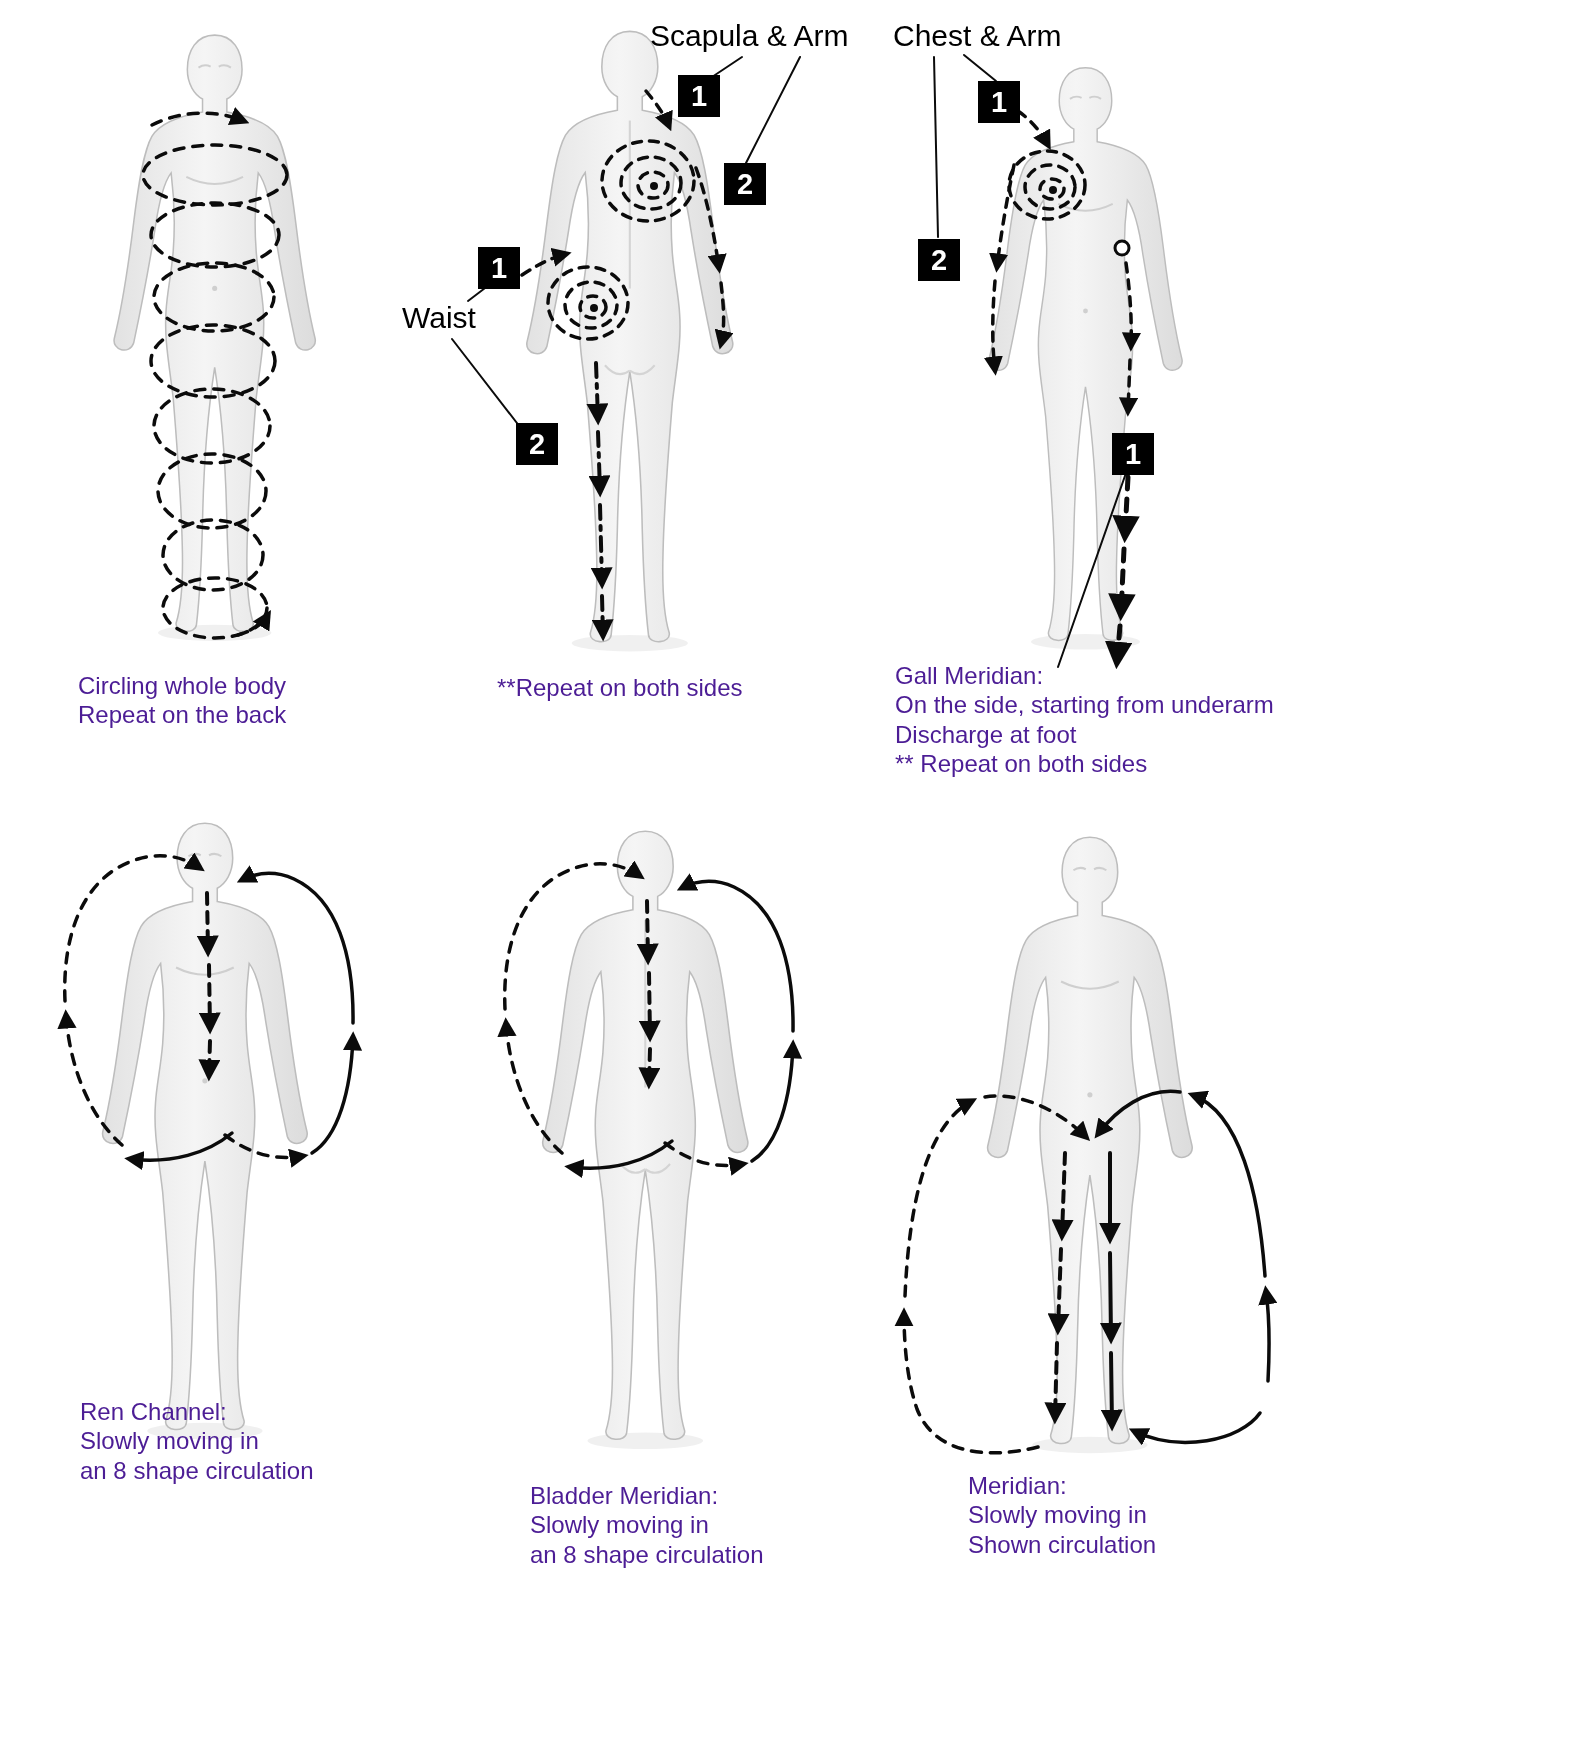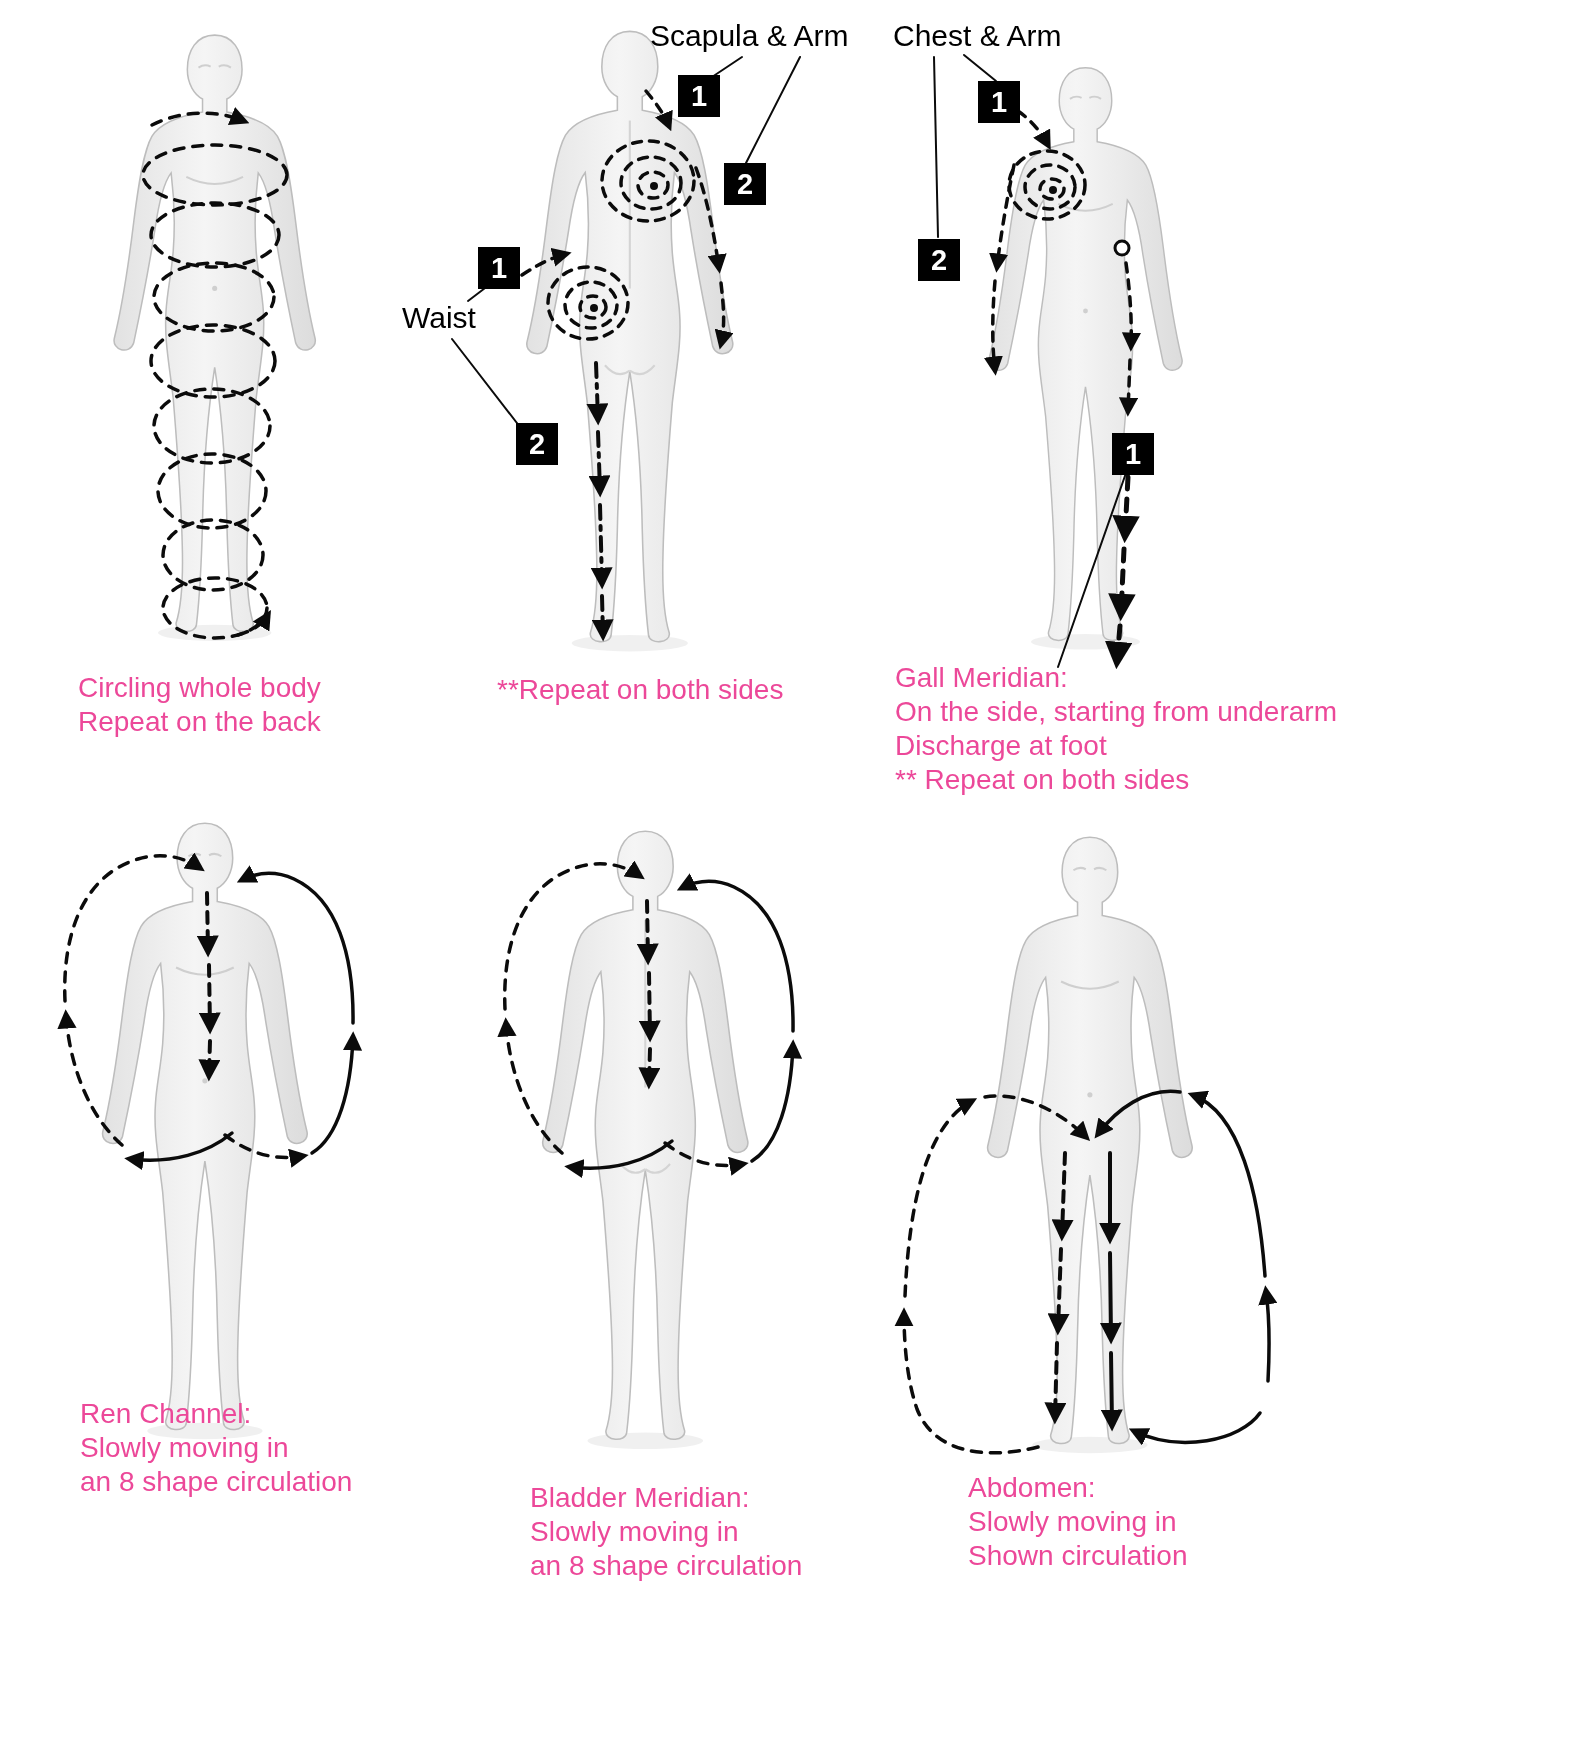--- a/index.html
+++ b/index.html
@@ -8,24 +8,24 @@
     width:1588px;height:1760px;
     background:#ffffff;
     font-family:"Liberation Sans", sans-serif;
     color:#000;
     overflow:hidden;
     margin-top:13px;
   }
   .stage{position:absolute;left:0;top:0;}
   .caption{
     position:absolute;
-    font-size:28px;
+    font-size:24px;
     line-height:1.22;
     white-space:pre-line;
-    color:#ec4899;
+    color:#4c1d95;
   }
   .diagram-label{
     position:absolute;
     font-size:30px;
     color:#000;
     white-space:nowrap;
   }
   .badge{
     position:absolute;
     width:42px;height:42px;
@@ -249,17 +249,17 @@
 ** Repeat on both sides</div>
 
   <div class="caption" style="left:80px;top:1384px;">Ren Channel:
 Slowly moving in
 an 8 shape circulation</div>
 
   <div class="caption" style="left:530px;top:1468px;">Bladder Meridian:
 Slowly moving in
 an 8 shape circulation</div>
 
-  <div class="caption" style="left:968px;top:1458px;">Abdomen:
+  <div class="caption" style="left:968px;top:1458px;">Meridian:
 Slowly moving in
 Shown circulation</div>
 
 </div>
 
 </body></html>

